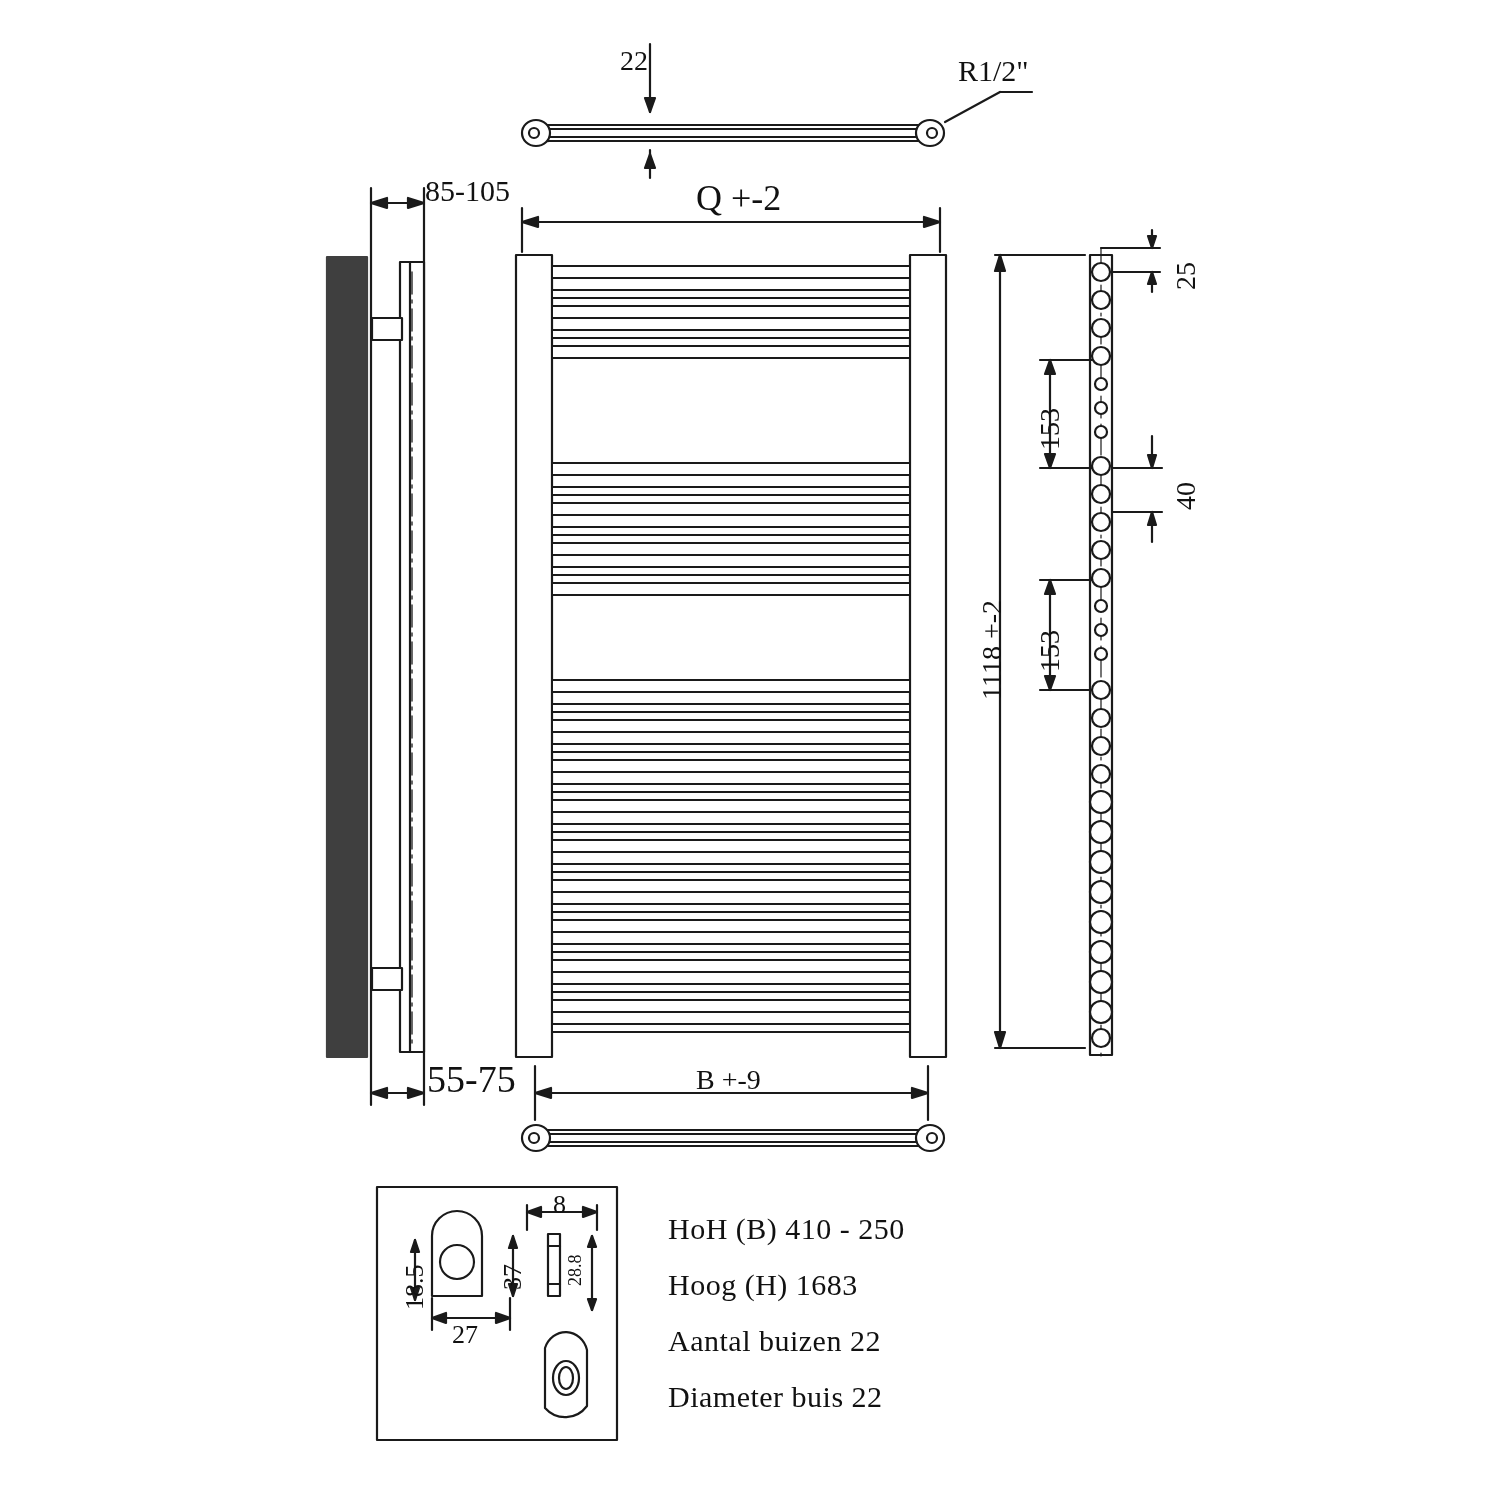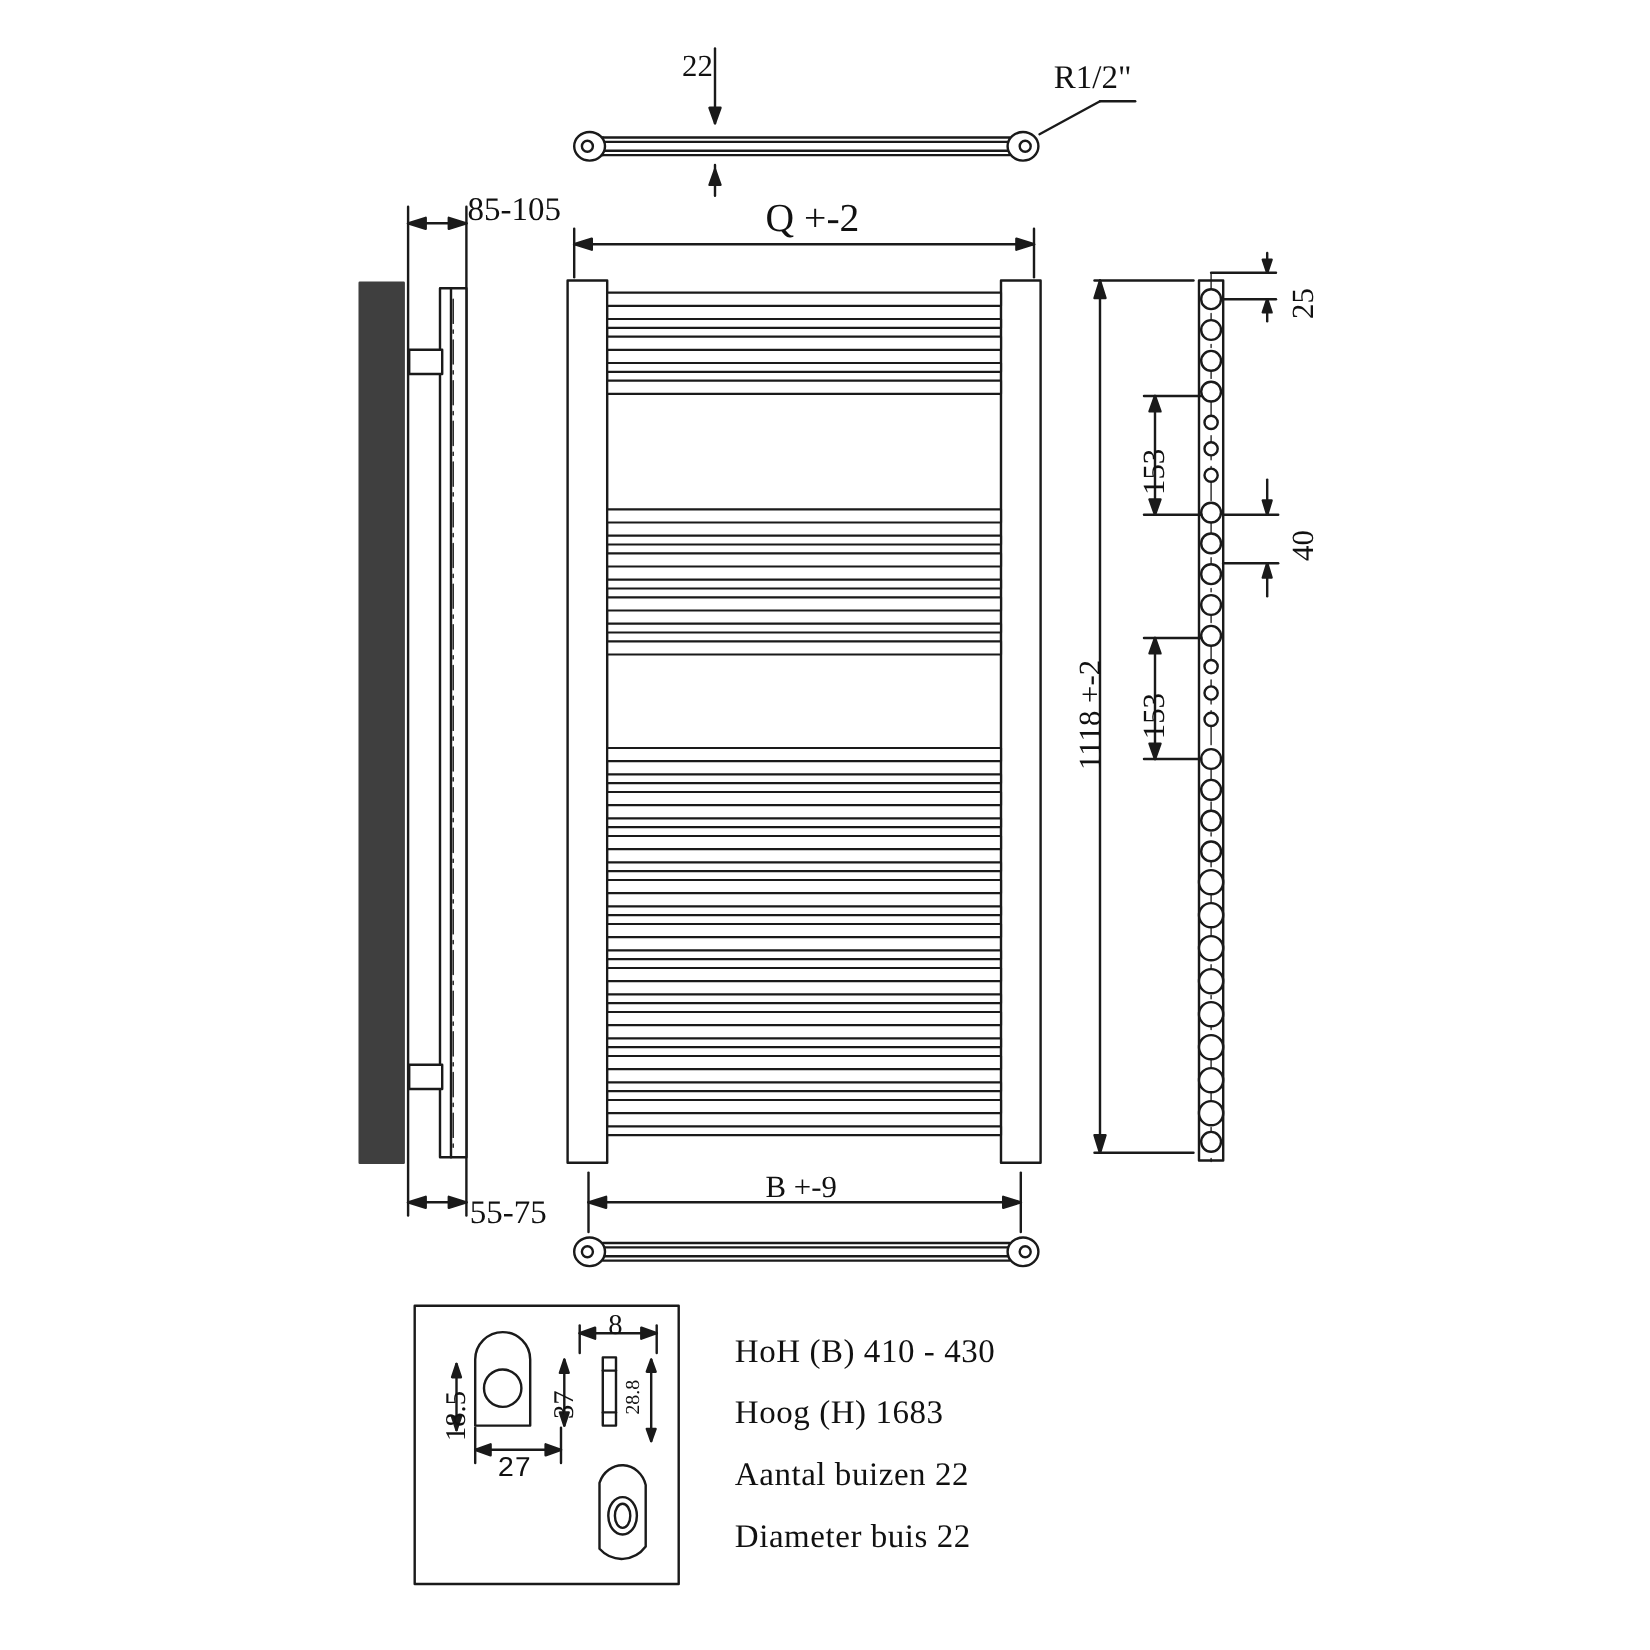--- a/index.html
+++ b/index.html
@@ -293,34 +293,34 @@
       <path d="M545 1348 l0 60 a28 30 0 0 0 42 -2 l0 -56 a22 24 0 0 0 -42 -2 z" fill="#ffffff"></path>
       <ellipse cx="566" cy="1378" rx="13" ry="17" fill="#ffffff"></ellipse>
       <ellipse cx="566" cy="1378" rx="7" ry="11" fill="#ffffff"></ellipse>
     </g>
   </g>
 </svg>
 
 <div class="lbl" style="left:620px; top:47px; font-size:28px;">22</div>
 <div class="lbl" style="left:958px; top:56px; font-size:30px;">R1/2"</div>
 <div class="lbl" style="left:425px; top:176px; font-size:30px;">85-105</div>
-<div class="lbl" style="left:427px; top:1088px; font-size:30px;">55-75</div>
+<div class="lbl" style="left:427px; top:1060px; font-size:38px;">55-75</div>
 <div class="lbl" style="left:696px; top:180px; font-size:36px;">Q +-2</div>
 <div class="lbl" style="left:696px; top:1066px; font-size:28px;">B +-9</div>
 
 <div class="lbl vert" style="left:978px; top:700px; font-size:28px; transform: rotate(-90deg);">1118 +-2</div>
 <div class="lbl vert" style="left:1172px; top:290px; font-size:28px; transform: rotate(-90deg);">25</div>
 <div class="lbl vert" style="left:1036px; top:450px; font-size:28px; transform: rotate(-90deg);">153</div>
 <div class="lbl vert" style="left:1172px; top:510px; font-size:28px; transform: rotate(-90deg);">40</div>
 <div class="lbl vert" style="left:1036px; top:672px; font-size:28px; transform: rotate(-90deg);">153</div>
 
 <div class="lbl" style="left:553px; top:1192px; font-size:26px;">8</div>
 <div class="lbl vert" style="left:500px; top:1290px; font-size:26px; transform: rotate(-90deg);">37</div>
 <div class="lbl vert" style="left:402px; top:1310px; font-size:26px; transform: rotate(-90deg);">18.5</div>
-<div class="lbl" style="left:452px; top:1322px; font-size:26px;font-family:Liberation Mono, monospace;">27</div>
+<div class="lbl" style="left:452px; top:1322px; font-size:26px;">27</div>
 <div class="lbl vert" style="left:566px; top:1286px; font-size:18px; transform: rotate(-90deg);">28.8</div>
 
 <div class="spec-list">
-  <div class="spec-line">HoH (B) 410 - 430</div>
+  <div class="spec-line">HoH (B) 410 - 250</div>
   <div class="spec-line">Hoog (H) 1683</div>
   <div class="spec-line">Aantal buizen 22</div>
   <div class="spec-line">Diameter buis 22</div>
 </div>
 
 </body></html>

